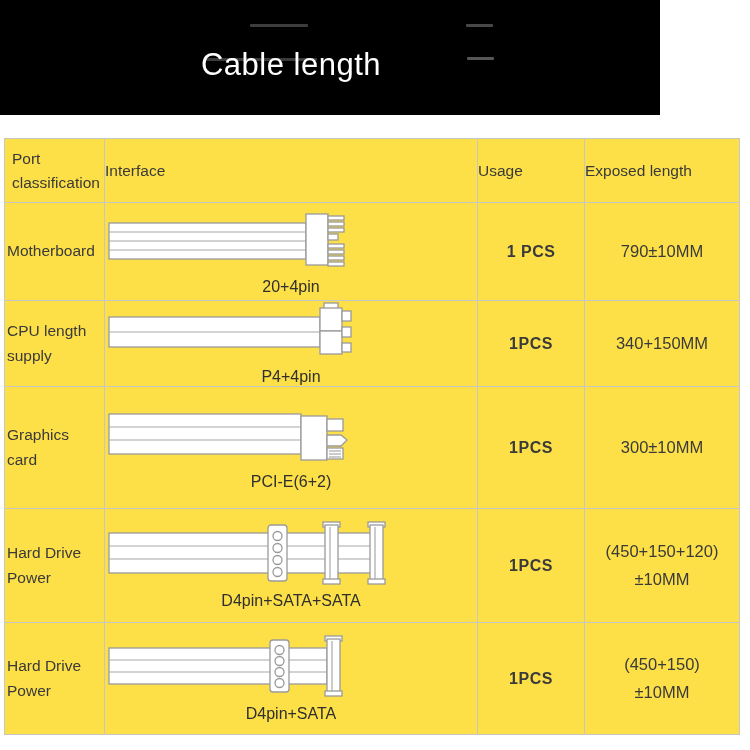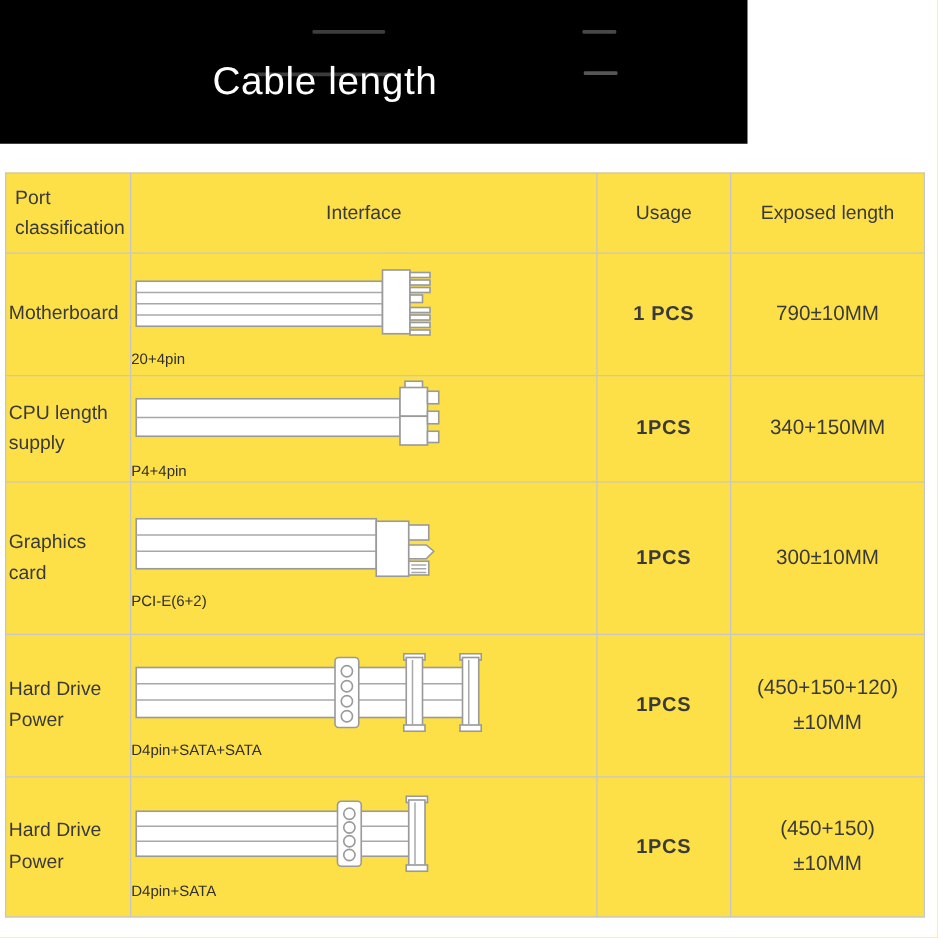--- a/index.html
+++ b/index.html
@@ -7,21 +7,21 @@
     width:750px;height:750px;
     background:#ffffff;
     font-family:"Liberation Sans","DejaVu Sans",sans-serif;
     overflow:hidden;
     position:relative;
   }
 
   
   .banner{
     position:relative;
-    width:598px;height:115px;
+    width:660px;height:115px;
     background:#000000;
   }
   .banner-title{
     position:absolute;
     left:0;right:78px;top:47px;
     text-align:center;
     color:#ffffff;
     font-size:31px;
     letter-spacing:0.5px;
     z-index:1;
@@ -42,21 +42,21 @@
   }
   .spec th,.spec td{
     border:1px solid #c6c6c6;
     color:#3a3a3a;
     font-weight:normal;
     padding:0;
     overflow:hidden;
   }
   .spec th{
     font-size:15.5px;
-    text-align:center;
+    text-align:left;
     height:63px;
   }
   th.port-h{text-align:left;padding-left:7px;line-height:1.5;}
 
   td.port{
     font-size:15.5px;
     text-align:left;
     padding:0 2px;
     line-height:1.55;
   }
@@ -74,22 +74,22 @@
   td.exposed span{display:block;}
 
   td.iface-td{vertical-align:middle;}
   .iface{
     display:flex;flex-direction:column;
     justify-content:center;align-items:stretch;
     height:100%;
   }
   .iface svg{align-self:flex-start;margin-left:3px;display:block;}
   .cable-label{
-    text-align:left;
-    font-size:12px;
+    text-align:center;
+    font-size:16px;
     color:#2f2f2f;
     margin-top:7px;
   }
 
   
   tr.r0 td{height:97px;}
   tr.r1 td{height:84px;}
   tr.r2 td{height:121px;}
   tr.r3 td{height:113px;}
   tr.r4 td{height:111px;}

